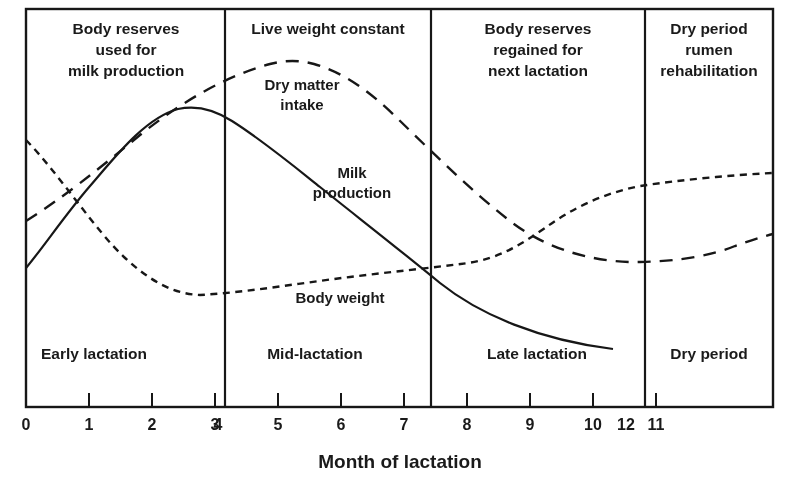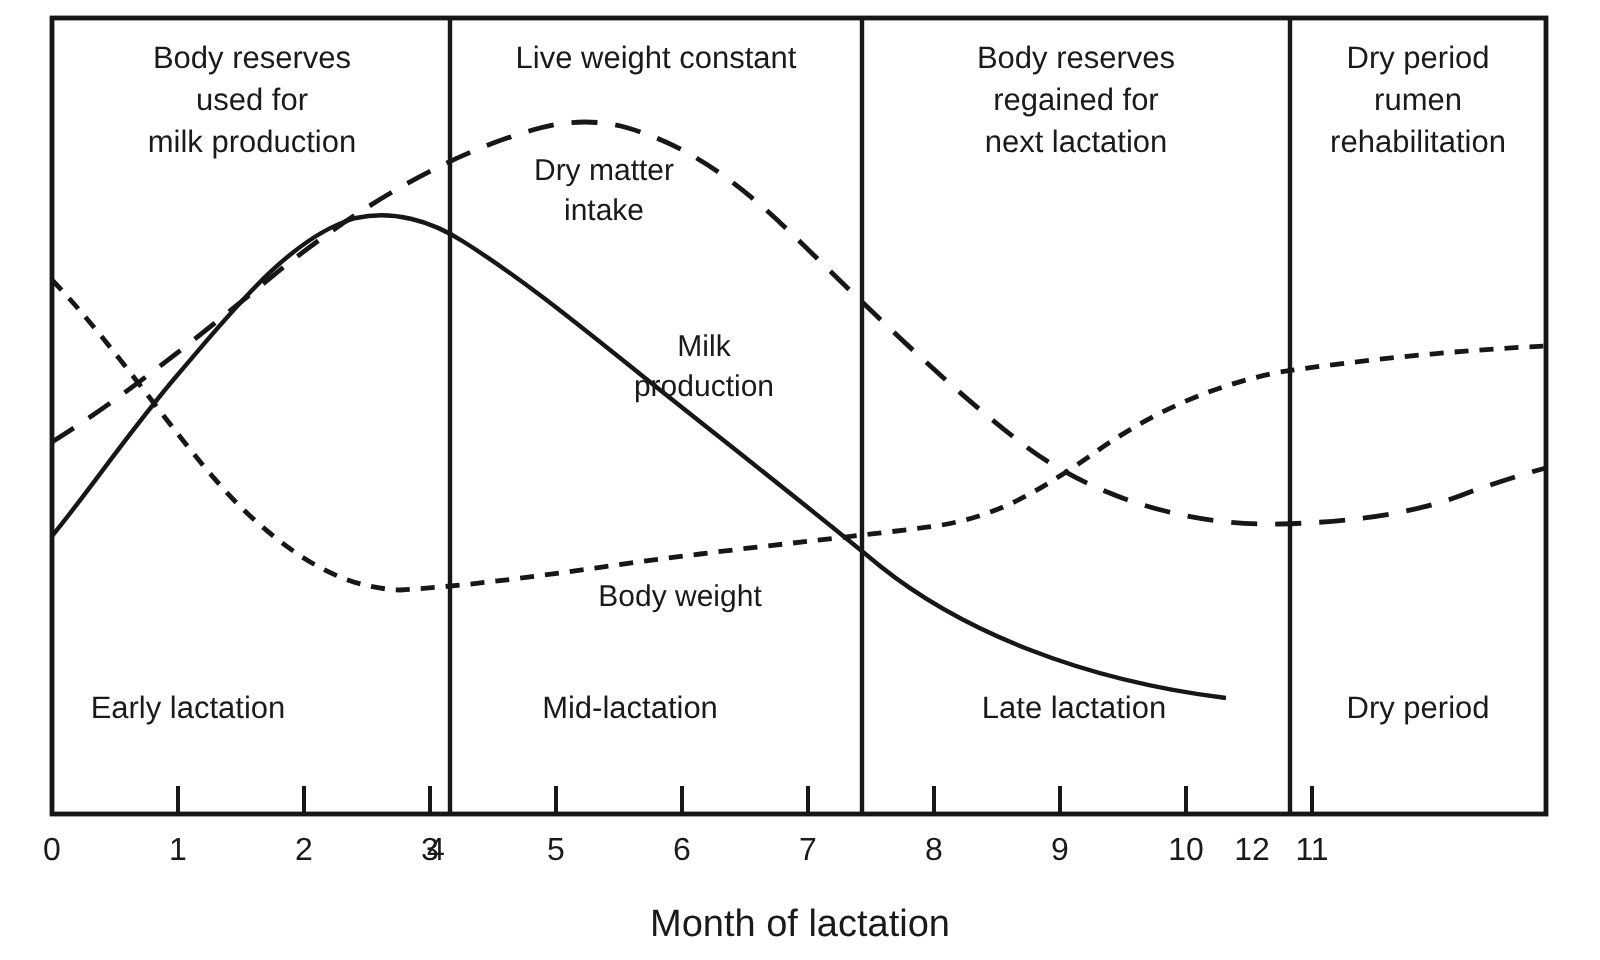--- a/index.html
+++ b/index.html
@@ -13,20 +13,21 @@
     position: relative;
     overflow: hidden;
     font-family: "Liberation Sans", sans-serif;
     color: #1a1a1a;
   }
   #chart-root {
     position: absolute;
     left: 0; top: 0;
     width: 800px;
     height: 480px;
+    font-weight: bold;
   }
   svg.chart-svg {
     position: absolute;
     left: 0; top: 0;
     width: 800px;
     height: 480px;
   }
   .txt {
     font-family: "Liberation Sans", sans-serif;
     fill: #1a1a1a;

